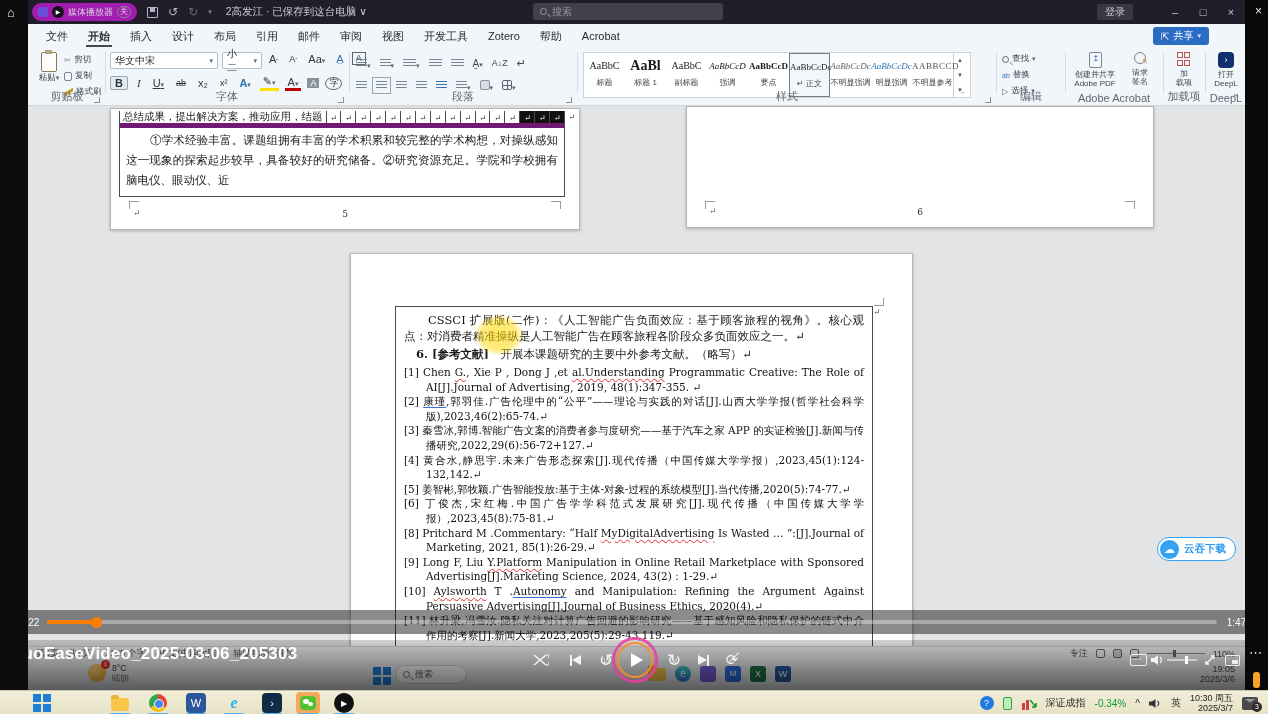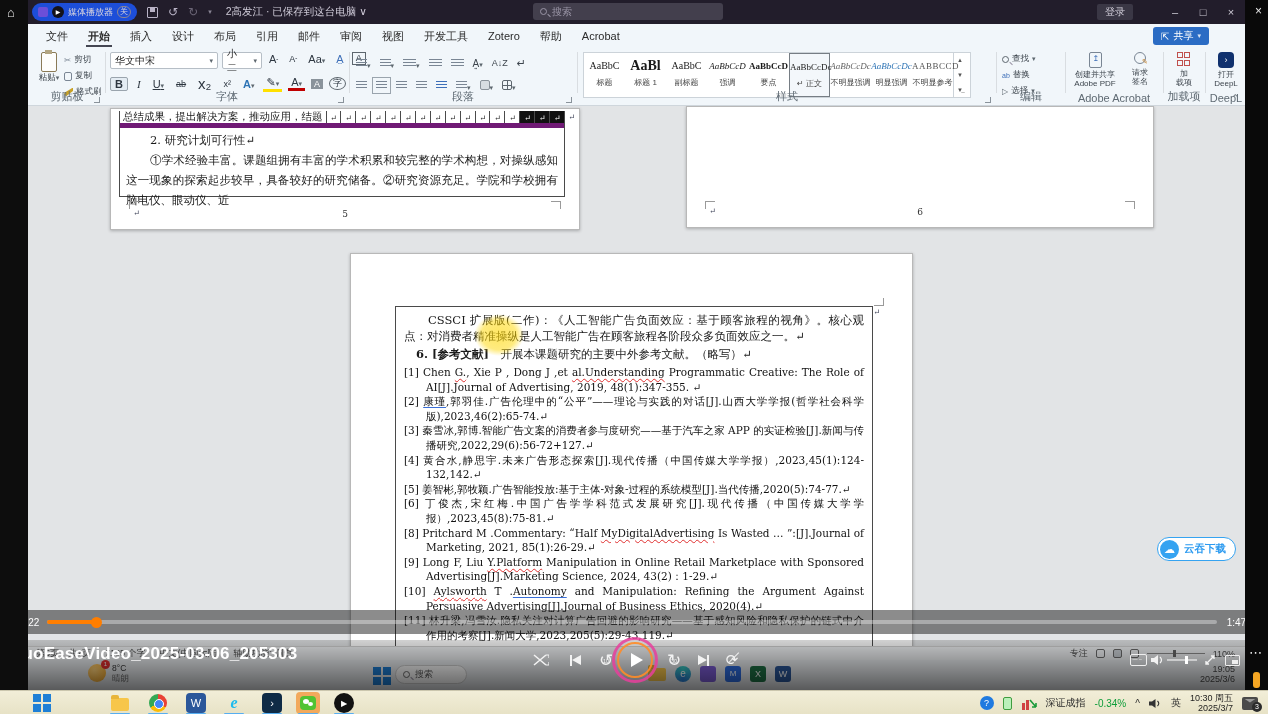--- a/index.html
+++ b/index.html
@@ -8,21 +8,21 @@
   .abs{position:absolute;}
 
   
   #left-rail{left:0;top:0;width:28px;height:690px;background:#0d0d0d;z-index:40;}
   #right-rail{left:1245px;top:0;width:23px;height:690px;background:#090909;z-index:40;}
   .rail-glyph{color:#e8e8e8;font-size:13px;}
 
   
   #word{left:28px;top:0;width:1217px;height:660px;background:#e2e4e6;overflow:hidden;}
   #titlebar{left:0;top:0;width:100%;height:24px;background:#221d2b;display:flex;align-items:center;color:#cfcbd8;}
-  .pill{display:flex;align-items:center;gap:4px;background:#1d4ed8;border-radius:9px;height:18px;margin-left:4px;padding:0 6px;}
+  .pill{display:flex;align-items:center;gap:4px;background:#a21caf;border-radius:9px;height:18px;margin-left:4px;padding:0 6px;}
   .pill .sq{width:10px;height:10px;border-radius:2px;background:#6b4fd8;}
   .pill .cir{width:12px;height:12px;border-radius:50%;background:#14121a;color:#fff;font-size:6px;line-height:12px;text-align:center;}
   .pill .txt{font-size:9px;color:#d8d4de;}
   .pill .off{width:14px;height:12px;border:1px solid #8a8595;border-radius:7px;font-size:8px;line-height:10px;text-align:center;color:#d8d4de;}
   .qat{display:flex;align-items:center;gap:10px;margin-left:10px;color:#b9b3c6;font-size:12px;}
   .floppy{width:11px;height:11px;border:1.5px solid #b9b3c6;border-radius:1px;position:relative;}
   .floppy:after{content:"";position:absolute;left:2px;top:0;width:5px;height:4px;background:#b9b3c6;}
   #doc-title{margin-left:14px;font-size:10.5px;color:#cfcbd8;white-space:nowrap;}
   #tb-search{position:absolute;left:505px;top:3px;width:190px;height:17px;background:#433f4d;border-radius:3px;display:flex;align-items:center;gap:5px;padding:0 7px;color:#9a95a6;font-size:10px;}
   .lens{width:7px;height:7px;border:1.2px solid #9a95a6;border-radius:50%;position:relative;flex:none;}
@@ -240,21 +240,21 @@
           <span class="fbtn" style="font-size:9px;">A<sub style="font-size:6px;">ˇ</sub></span>
           <span class="fbtn">Aa<span class="chev">▾</span></span>
           <span class="fbtn" style="color:#3e6fb8;">A̤</span>
           <span class="fbtn" style="border:1px solid #5d666e;font-size:9px;line-height:11px;">A</span>
         </div>
         <div class="abs" style="left:2px;top:27px;display:flex;gap:6px;align-items:center;">
           <span class="fbtn" style="font-weight:bold;border:1px solid #9aa4ad;border-radius:2px;padding:0 4px;background:#e4ecf3;">B</span>
           <span class="fbtn" style="font-style:italic;font-family:'Liberation Serif',serif;">I</span>
           <span class="fbtn" style="text-decoration:underline;">U<span class="chev">▾</span></span>
           <span class="fbtn" style="text-decoration:line-through;font-size:9px;">ab</span>
-          <span class="fbtn" style="font-size:15px;">x₂</span>
+          <span class="fbtn" style="font-size:11px;">x₂</span>
           <span class="fbtn" style="font-size:9px;">x²</span>
           <span class="fbtn" style="color:#2e74b5;font-weight:bold;">A<span class="chev">▾</span></span>
           <span class="fbtn" style="border-bottom:3px solid #ffe000;">✎<span class="chev">▾</span></span>
           <span class="fbtn" style="border-bottom:3px solid #c00000;">A<span class="chev">▾</span></span>
           <span class="fbtn" style="background:#8a939b;color:#fff;padding:0 3px;font-size:9px;">A</span>
           <span class="fbtn" style="font-size:9px;border:1px solid #5d666e;border-radius:50%;line-height:11px;">字</span>
         </div>
         <div class="grp-label">字体</div>
         <div class="launcher"></div>
       </div>
@@ -438,21 +438,20 @@
                 <span class="mark-cell">↵</span>
                 <span class="mark-cell">↵</span>
                 <span class="mark-cell">↵</span>
                 <span class="mark-cell">↵</span>
                 <span class="mark-cell sel">↵</span>
                 <span class="mark-cell sel">↵</span>
                 <span class="mark-cell sel">↵</span>
               </div>
           </div>
           <div style="font-size:11.5px;line-height:20px;padding:2px 6px 0 6px;text-align:justify;">
-            <div style="text-indent:24px;">2. 研究计划可行性↵</div>
             <div style="text-indent:24px;">①学术经验丰富。课题组拥有丰富的学术积累和较完整的学术构想，对操纵感知这一现象的探索起步较早，具备较好的研究储备。②研究资源充足。学院和学校拥有脑电仪、眼动仪、近</div>
           </div>
         </div>
         <span class="abs ret" style="right:4px;top:4px;">↵</span>
         <div class="cornermark" style="left:18px;top:92px;border-left:1px solid #9a9a9a;border-top:1px solid #9a9a9a;"></div>
         <div class="cornermark" style="right:18px;top:92px;border-right:1px solid #9a9a9a;border-top:1px solid #9a9a9a;"></div>
         <span class="abs ret" style="left:22px;top:100px;">↵</span>
         <div class="pgnum" style="top:100px;">5</div>
       </div>
 

